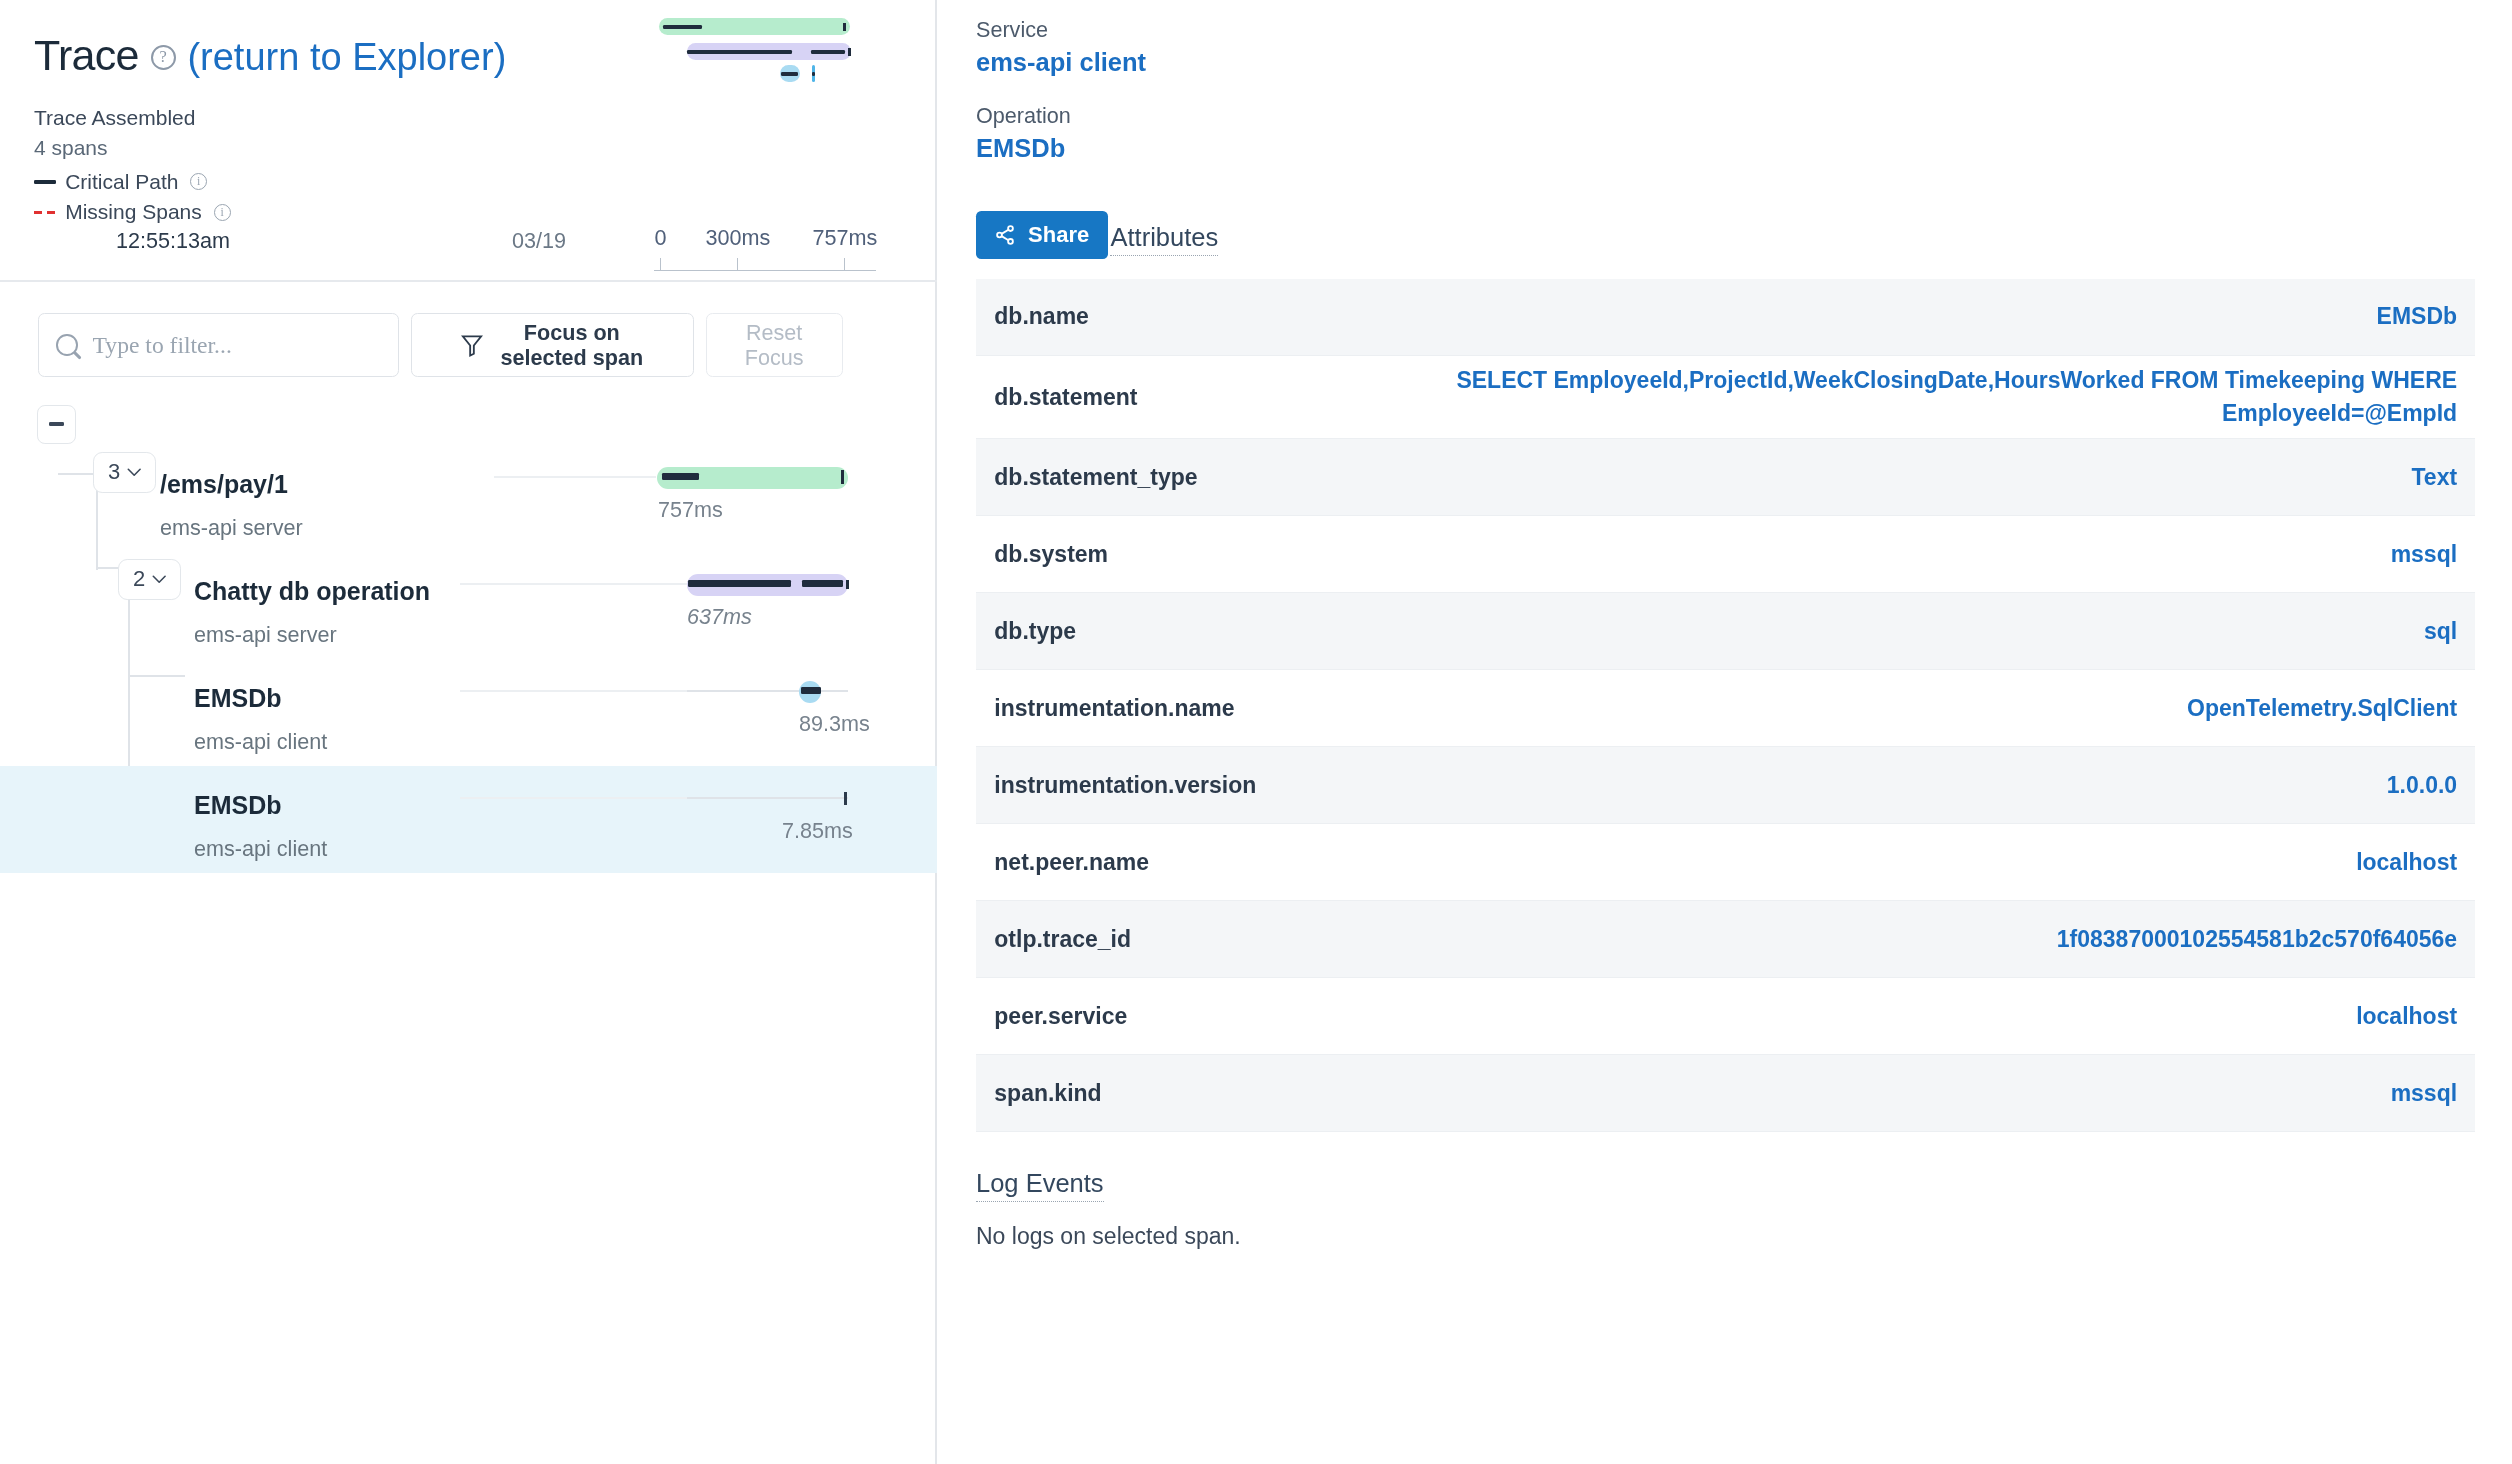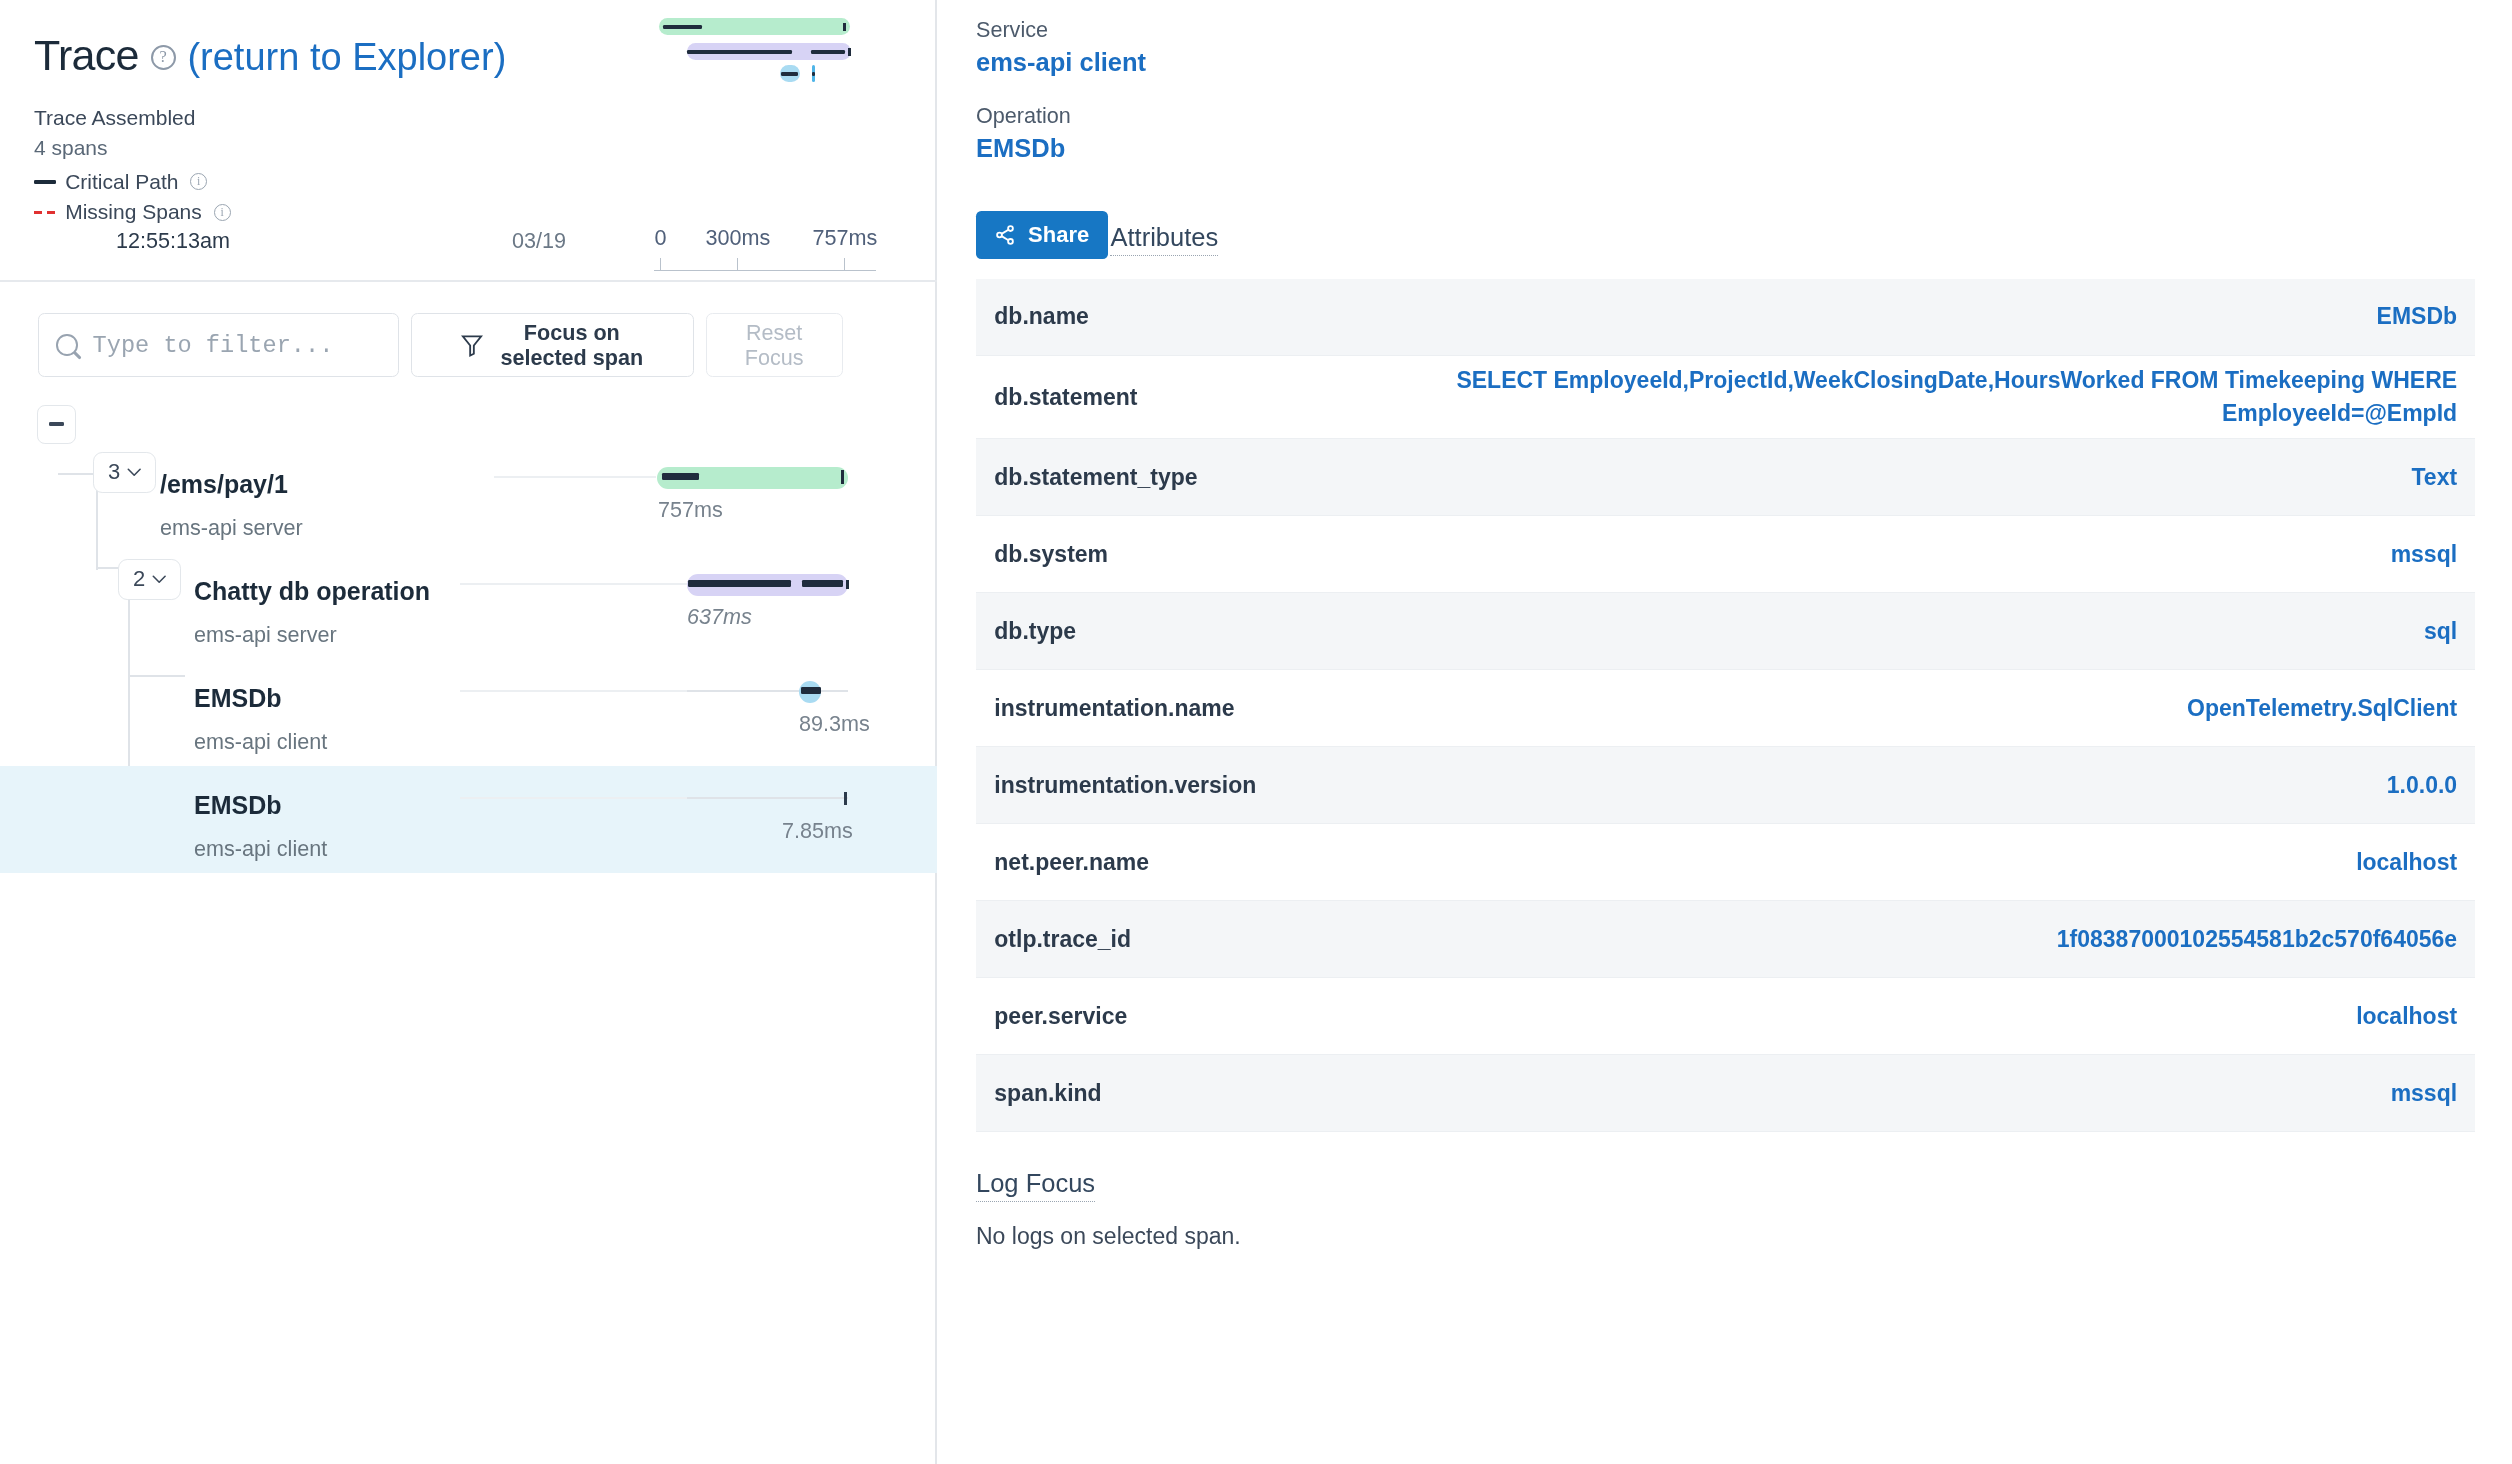--- a/index.html
+++ b/index.html
@@ -155,21 +155,21 @@
   .search-glyph::after {
     content: ""; position: absolute;
     width: 2.6px; height: 9.2px; background: #98a3b0;
     right: -2.6px; bottom: -6.5px;
     transform: rotate(-45deg);
     border-radius: 1.3px;
   }
   .filter-input {
     border: none; outline: none;
     font-size: 23.6px; color: #3b4859;
-    font-family: Liberation Mono, monospace;
+    font-family: Liberation Serif, serif;
     width: 100%;
     background: transparent;
   }
   .filter-input::placeholder { color: #9aa5b1; }
   .btn-focus {
     width: 283px; height: 64px;
     border: 1.3px solid #dfe3e8; border-radius: 6.5px;
     background: #fff;
     display: flex; align-items: center; justify-content: center; gap: 17px;
     padding: 0 11.8px;
@@ -568,18 +568,18 @@
         <div class="attr-row">
           <div class="attr-key">peer.service</div>
           <div class="attr-val">localhost</div>
         </div>
         <div class="attr-row odd">
           <div class="attr-key">span.kind</div>
           <div class="attr-val">mssql</div>
         </div>
       </div>
 
-      <div class="logs-title">Log Focus</div>
+      <div class="logs-title">Log Events</div>
       <div class="logs-empty">No logs on selected span.</div>
     </div>
   </div>
 </div>
 
 
 </body></html>

